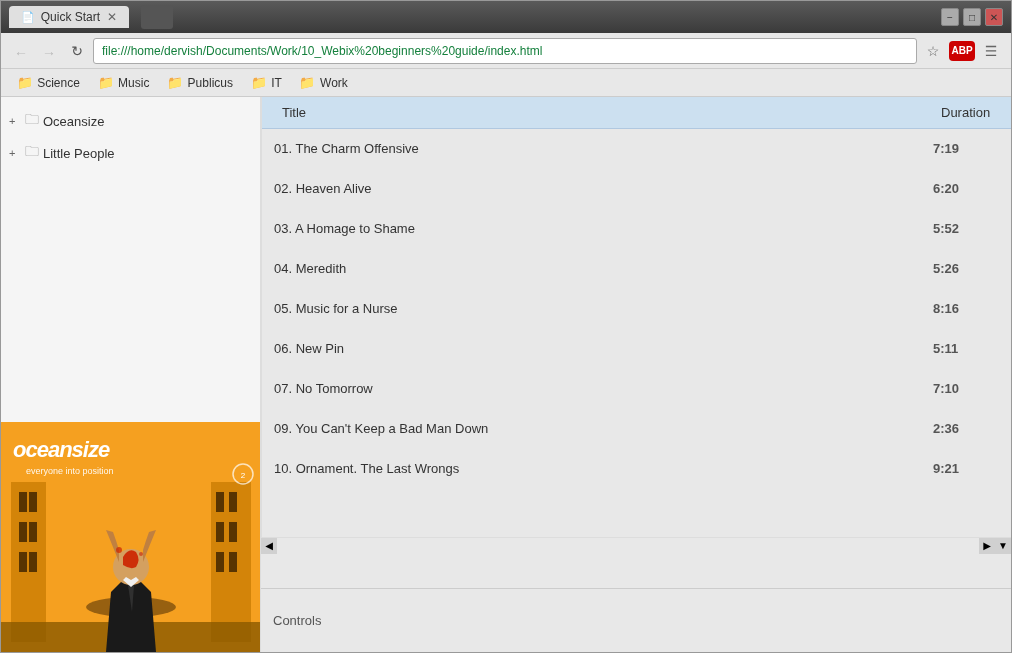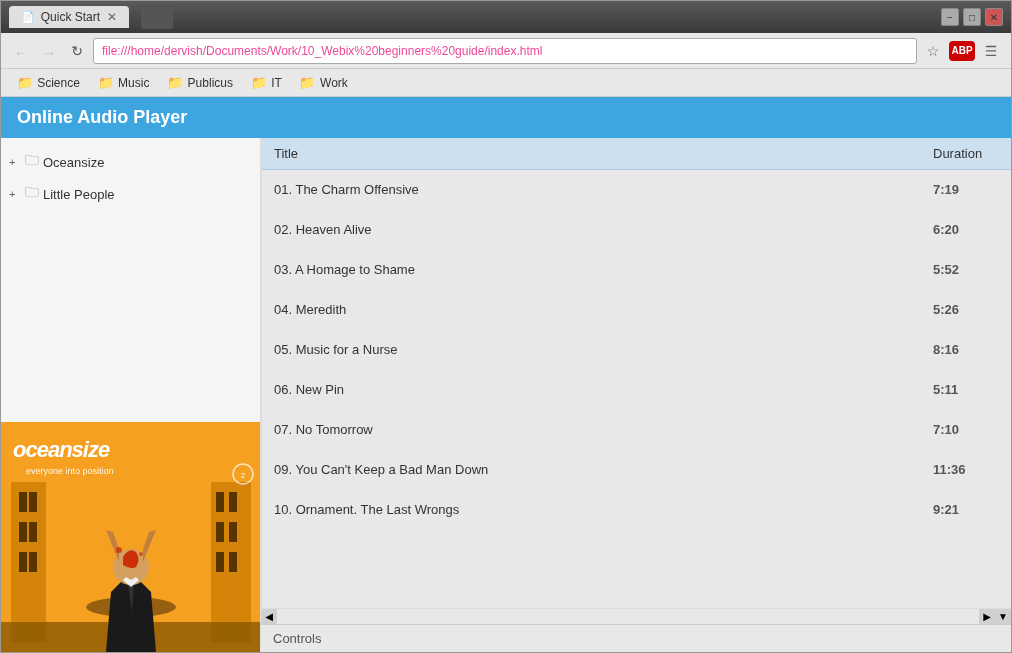--- a/index.html
+++ b/index.html
@@ -88,21 +88,21 @@
     }
     .nav-btn.disabled { color: #bbb; cursor: default; }
     .address-bar {
       flex: 1;
       height: 26px;
       border: 1px solid #aaa;
       border-radius: 3px;
       padding: 0 8px;
       font-size: 12px;
       background: white;
-      color: #ec4899;
+      color: #15803d;
     }
     .star-btn, .adblock-btn, .menu-btn {
       width: 24px;
       height: 24px;
       display: flex;
       align-items: center;
       justify-content: center;
       cursor: pointer;
       font-size: 14px;
       color: #666;
@@ -214,21 +214,21 @@
       border-left: 1px solid #ddd;
     }
     table {
       width: 100%;
       border-collapse: collapse;
     }
     thead tr {
       background: #cce0f0;
     }
     thead th {
-      padding: 8px 12px;
+      padding: 8px 20px;
       text-align: left;
       font-weight: normal;
       font-size: 13px;
       color: #333;
       border-bottom: 1px solid #b0c8e0;
     }
     thead th.duration-col {
       width: 90px;
     }
     tbody tr {
@@ -241,23 +241,24 @@
     }
     tbody td.duration-cell {
       color: #555;
       font-weight: bold;
     }
 
     
     .controls-bar {
       background: #e8e8e8;
       border-top: 1px solid #ccc;
-      padding: 6px 12px;
+      padding: 24px 12px;
       font-size: 13px;
       color: #555;
+      margin-top: 35px;
     }
 
     
     .h-scrollbar {
       height: 16px;
       background: #f0f0f0;
       border-top: 1px solid #ddd;
       display: flex;
       align-items: center;
     }
@@ -331,23 +332,20 @@
       <span>IT</span>
     </div>
     <div class="bookmark-item">
       <span class="bookmark-folder-icon">📁</span>
       <span>Work</span>
     </div>
   </div>
 
   <div class="content-area">
 
-    <div class="app-header">
-      <span>Online Audio Player</span>
-    </div>
 
     <div class="app-body">
 
       <div class="sidebar">
         <div class="tree-area">
           <div class="tree-item">
             <span class="expand-icon">+</span>
             <span class="folder-icon">🗀</span>
             <span>Oceansize</span>
           </div>
@@ -440,21 +438,21 @@
                 <tr>
       <td>06. New Pin</td>
       <td class="duration-cell">5:11</td>
     </tr>
                 <tr>
       <td>07. No Tomorrow</td>
       <td class="duration-cell">7:10</td>
     </tr>
                 <tr>
       <td>09. You Can't Keep a Bad Man Down</td>
-      <td class="duration-cell">11:36</td>
+      <td class="duration-cell">2:36</td>
     </tr>
                 <tr>
       <td>10. Ornament. The Last Wrongs</td>
       <td class="duration-cell">9:21</td>
     </tr>
               </tbody>
           </table>
         </div>
 
         <div class="h-scrollbar">

